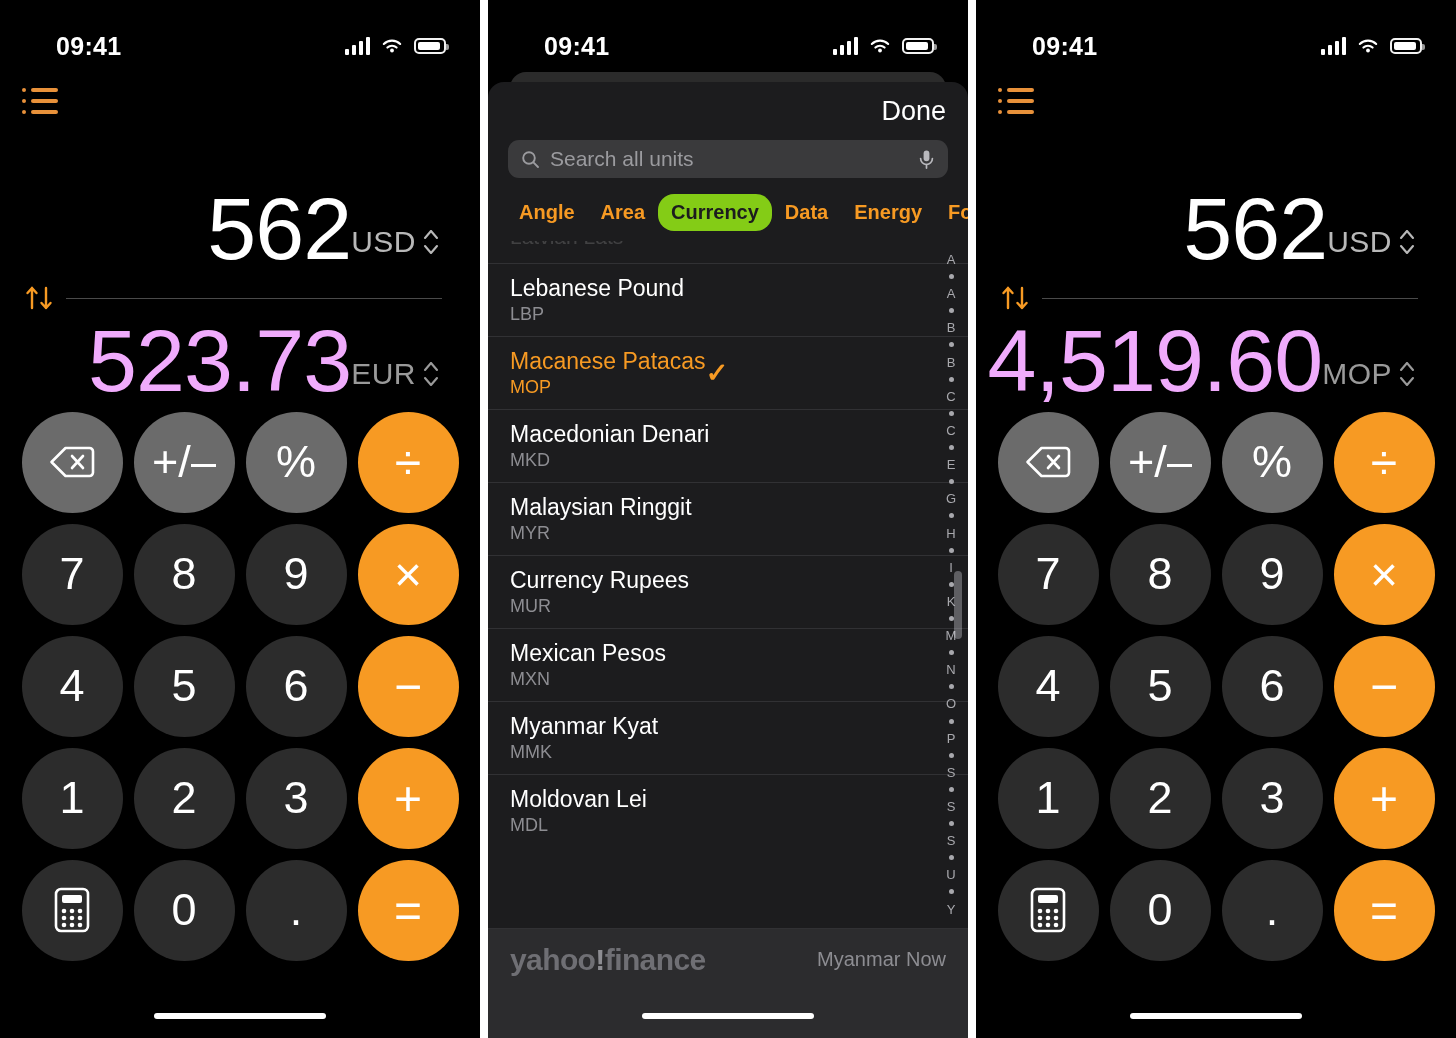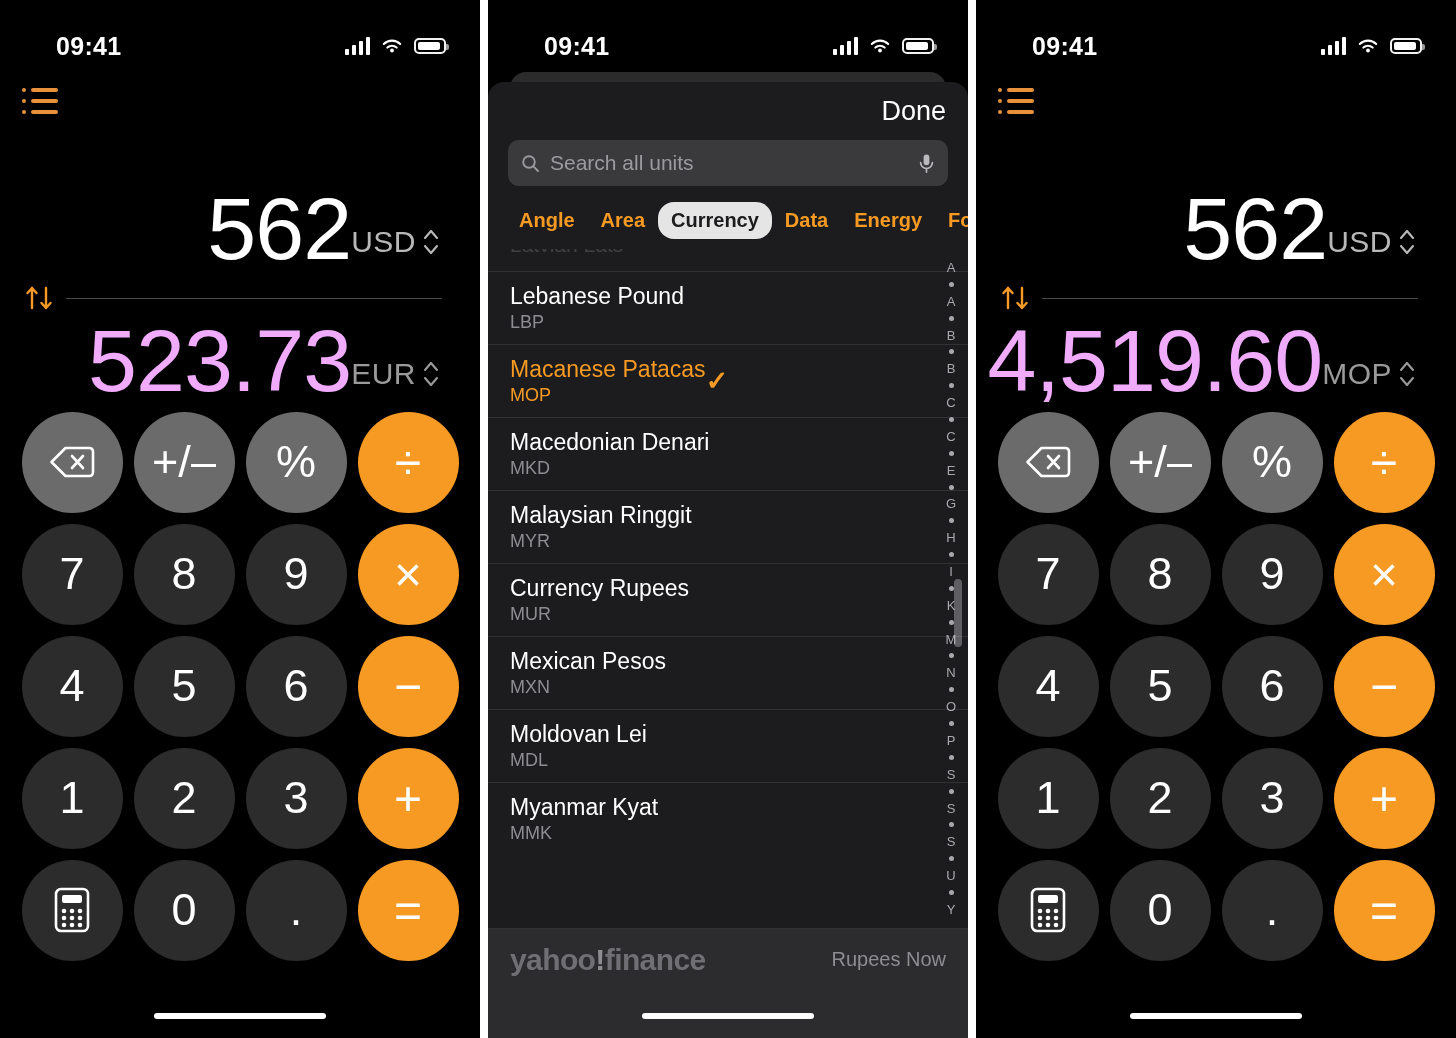--- a/index.html
+++ b/index.html
@@ -129,33 +129,33 @@
     overflow: hidden;
     display: flex; flex-direction: column;
   }
   .sheet-header {
     height: 58px; display: flex; align-items: center;
     justify-content: flex-end; padding: 0 22px;
   }
   .done-btn { color: #ffffff; font-size: 27px; font-weight: 400; }
   .search-wrap { padding: 0 20px 10px; }
   .search-field {
-    background: #3a3a3c; border-radius: 11px; height: 46px;
+    background: #3a3a3c; border-radius: 11px; height: 38px;
     display: flex; align-items: center; gap: 10px; padding: 0 13px;
   }
   .search-ph { flex: 1; color: #9b9b9f; font-size: 21px; }
   .cats {
     display: flex; align-items: center; gap: 0; padding: 6px 18px 10px;
     justify-content: space-between;
   }
   .cat {
     color: #F79A23; font-size: 20px; font-weight: bold;
     padding: 7px 13px; border-radius: 16px; white-space: nowrap;
   }
-  .cat.active { background: #e5e5e5; color: #1c1c1e; }
+  .cat.active { background: #84cc16; color: #1c1c1e; }
   .list-area { position: relative; flex: 1; overflow: hidden; }
   .clip-row {
     height: 22px; padding: 0 22px; opacity: .16; overflow: hidden;
   }
   .clip-row .nm { font-size: 21px; color: #ffffff; margin-top: -16px; }
   .unit-row {
     height: 73px; padding: 0 22px; display: flex; align-items: center;
     justify-content: flex-start;
     border-top: 1px solid #313134;
   }
@@ -394,28 +394,28 @@
               </div>
             </div>
             <div class="unit-row">
               <div class="txt">
                 <div class="nm">Mexican Pesos</div>
                 <div class="cd">MXN</div>
               </div>
             </div>
             <div class="unit-row">
               <div class="txt">
+                <div class="nm">Myanmar Kyat</div>
+                <div class="cd">MMK</div>
+              </div>
+            </div>
+            <div class="unit-row">
+              <div class="txt">
                 <div class="nm">Moldovan Lei</div>
                 <div class="cd">MDL</div>
-              </div>
-            </div>
-            <div class="unit-row">
-              <div class="txt">
-                <div class="nm">Myanmar Kyat</div>
-                <div class="cd">MMK</div>
               </div>
             </div>
           </div>
         <div class="index-rail">
             <div class="idx">A</div>
             <div class="idx dot"></div>
             <div class="idx">A</div>
             <div class="idx dot"></div>
             <div class="idx">B</div>
             <div class="idx dot"></div>
@@ -455,21 +455,21 @@
           </div>
         <div class="scroll-thumb"></div>
       </div>
 
       <div class="sheet-footer">
         <div class="yf">
           <span class="y1">yahoo</span>
           <span class="y2">!</span>
           <span class="y3">finance</span>
         </div>
-        <div class="updated">Rupees Now</div>
+        <div class="updated">Myanmar Now</div>
       </div>
       <div class="sheet-bottom-pad"></div>
     </div>
 
     <div class="home-ind"></div>
   </div>
 
   <div class="gap"></div>
 
   <div class="phone">

